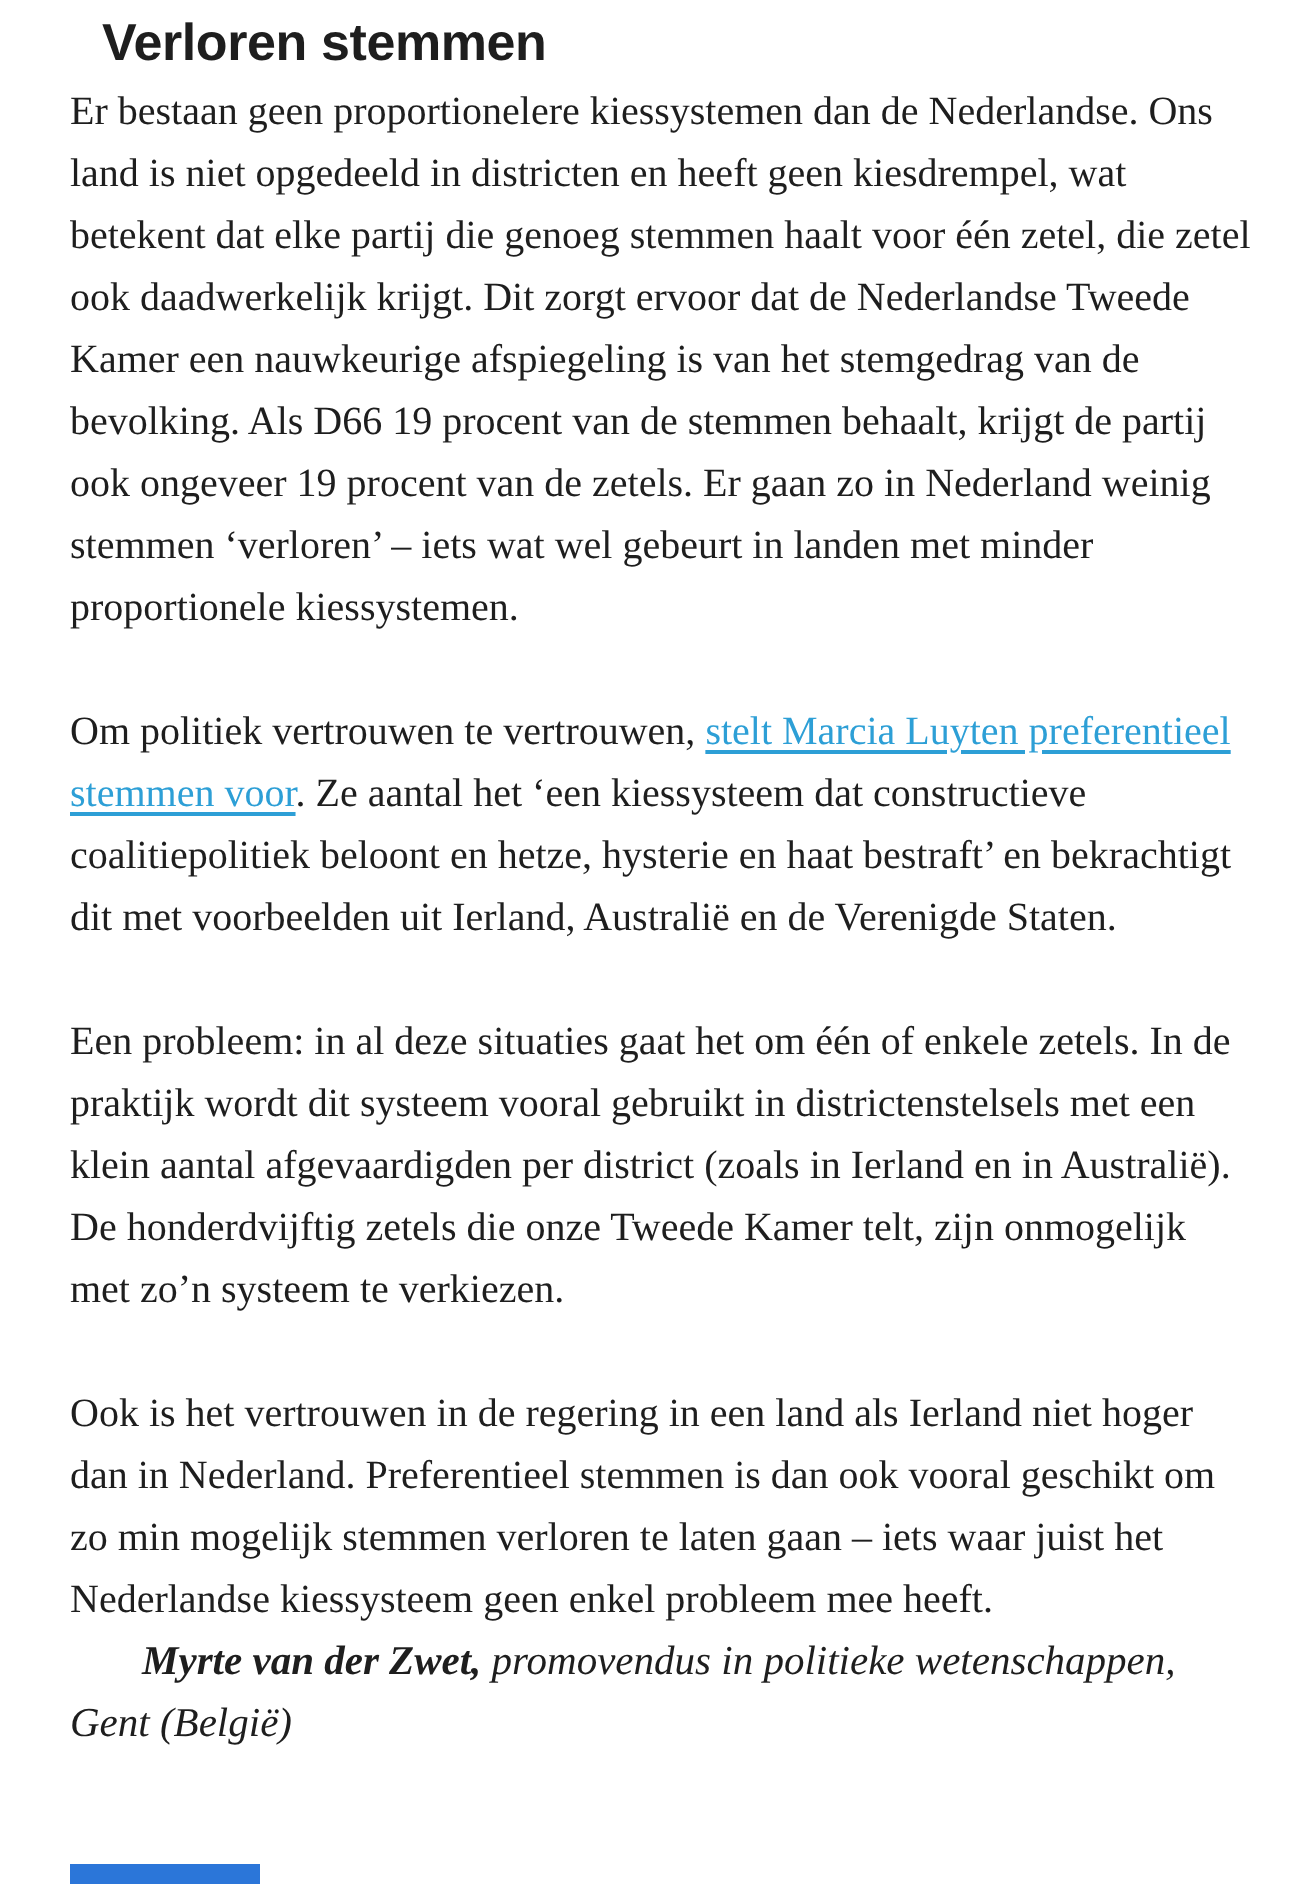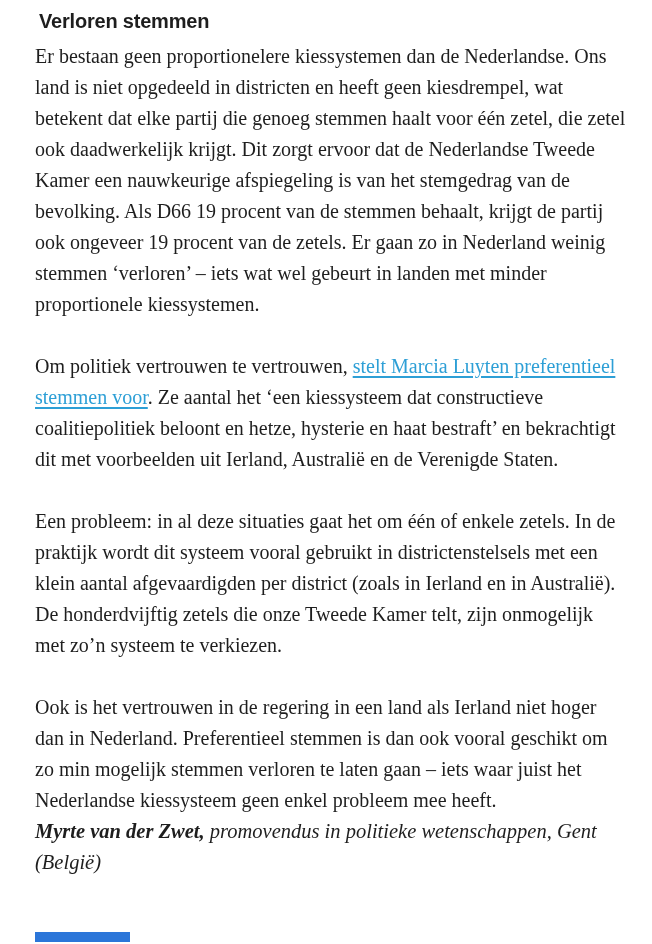--- a/index.html
+++ b/index.html
@@ -23,23 +23,23 @@
     color: var(--text-color);
   }
   .article {
     width: 592px;
     margin: 0 0 0 35px;
     padding-top: 8px;
   }
   h1.article-title {
     font-family: "Liberation Sans", "DejaVu Sans", sans-serif;
     font-weight: bold;
-    font-size: 20px;
+    font-size: 26px;
     line-height: 26px;
-    margin: 0 0 7px 4px;
+    margin: 0 0 7px 16px;
     color: var(--text-color);
     letter-spacing: -0.2px;
   }
   p.body-paragraph {
     font-size: 20px;
     line-height: 31px;
     margin: 0 0 31px 0;
     hyphens: auto;
     -webkit-hyphens: auto;
   }
@@ -56,20 +56,21 @@
   }
   p.byline {
     font-size: 20.5px;
     line-height: 31px;
     margin: 0;
     font-style: italic;
   }
   p.byline .byline-name {
     font-weight: bold;
     font-style: italic;
+    margin-left: 36px;
   }
   .bottom-bar {
     position: absolute;
     left: 35px;
     bottom: 2px;
     width: 95px;
     height: 10px;
     background: var(--bottom-bar-color);
   }
 </style>

